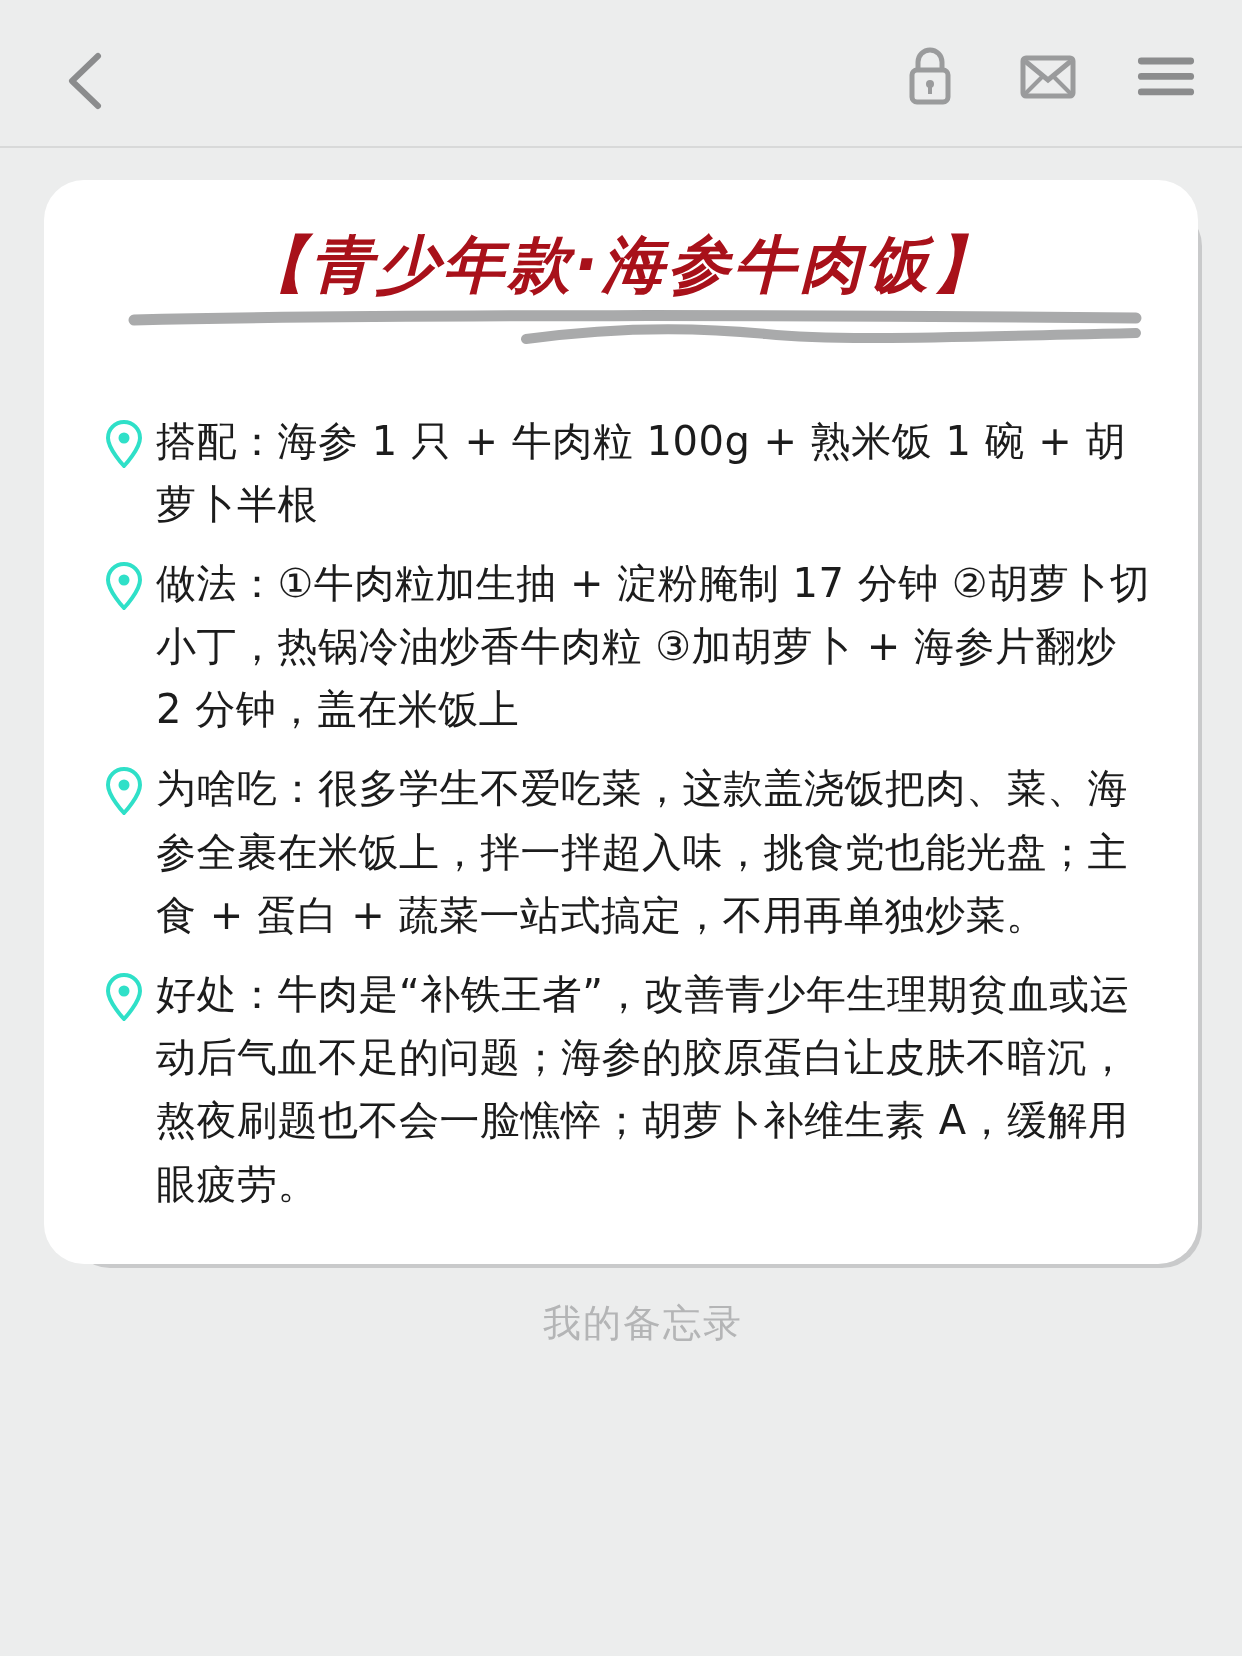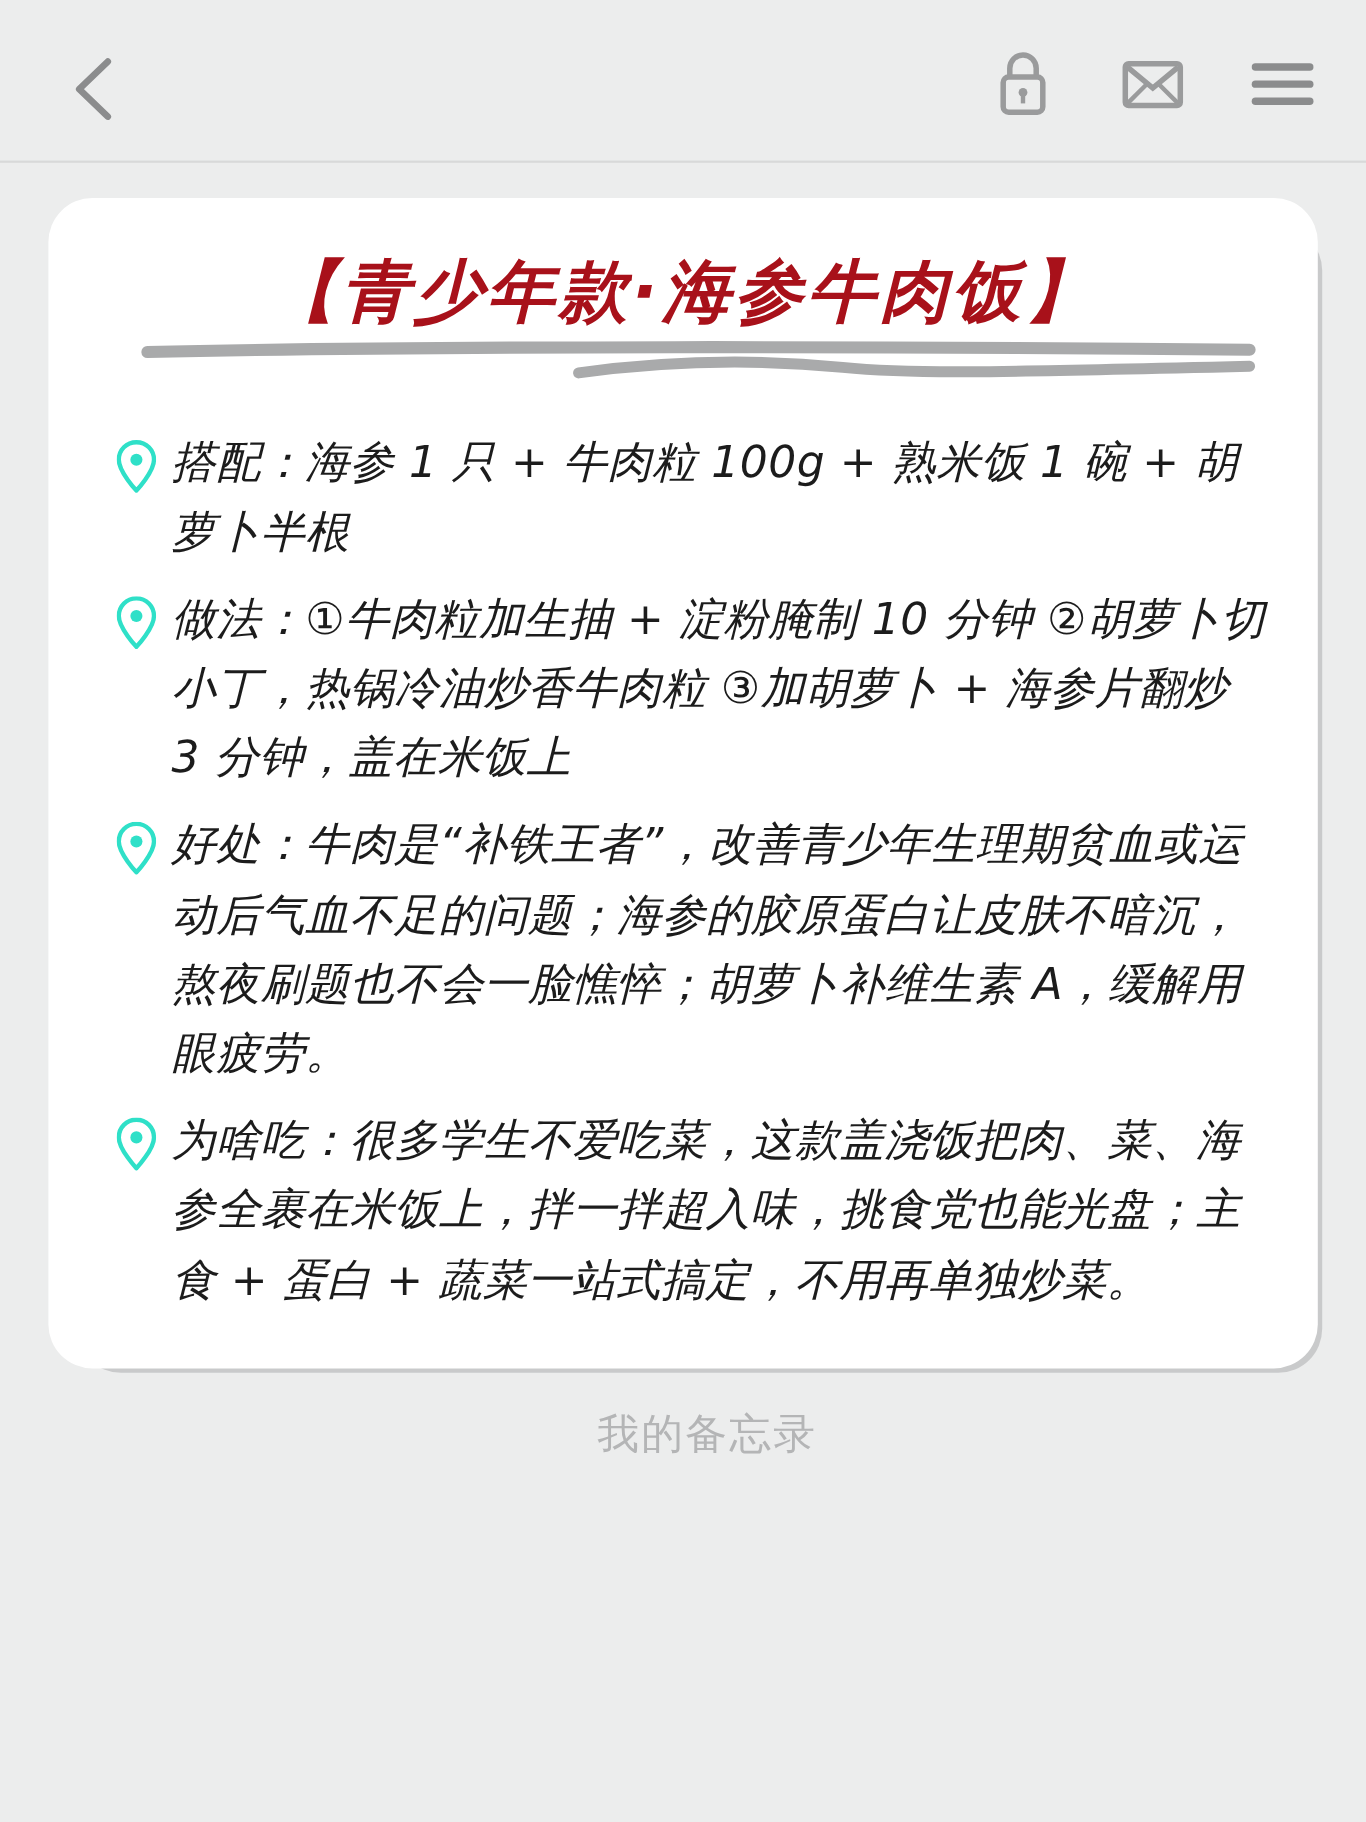--- a/index.html
+++ b/index.html
@@ -83,23 +83,22 @@
   }
   .title-underline {
     height: 44px;
     margin: 2px 12px 0 42px;
     position: relative;
   }
   .title-underline svg { display: block; }
 
   
   .bullets {
-    margin-top: 40px;
+    margin-top: 60px;
     padding: 0 6px 0 22px;
-    font-style: italic;
   }
   .bullet {
     display: flex;
     align-items: flex-start;
     margin-bottom: 16px;
   }
   .pin {
     flex: 0 0 auto;
     width: 44px;
     margin-top: 10px;
@@ -197,41 +196,41 @@
         <span class="btext">搭配：海参 1 只 + 牛肉粒 100g + 熟米饭 1 碗 + 胡萝卜半根</span>
       </div>
 
       <div class="bullet">
         <span class="pin">
           <svg width="36" height="48" viewBox="0 0 36 48">
             <path d="M18 2 C9 2 2 9 2 18 C2 29 18 46 18 46 C18 46 34 29 34 18 C34 9 27 2 18 2 Z" fill="none" stroke="#2fe0c8" stroke-width="4"></path>
             <circle cx="18" cy="18" r="5.5" fill="#2fe0c8"></circle>
           </svg>
         </span>
-        <span class="btext">做法：①牛肉粒加生抽 + 淀粉腌制 10 分钟 ②胡萝卜切小丁，热锅冷油炒香牛肉粒 ③加胡萝卜 + 海参片翻炒 3 分钟，盖在米饭上</span>
+        <span class="btext">做法：①牛肉粒加生抽 + 淀粉腌制 17 分钟 ②胡萝卜切小丁，热锅冷油炒香牛肉粒 ③加胡萝卜 + 海参片翻炒 2 分钟，盖在米饭上</span>
+      </div>
+
+      <div class="bullet">
+        <span class="pin">
+          <svg width="36" height="48" viewBox="0 0 36 48">
+            <path d="M18 2 C9 2 2 9 2 18 C2 29 18 46 18 46 C18 46 34 29 34 18 C34 9 27 2 18 2 Z" fill="none" stroke="#2fe0c8" stroke-width="4"></path>
+            <circle cx="18" cy="18" r="5.5" fill="#2fe0c8"></circle>
+          </svg>
+        </span>
+        <span class="btext">为啥吃：很多学生不爱吃菜，这款盖浇饭把肉、菜、海参全裹在米饭上，拌一拌超入味，挑食党也能光盘；主食 + 蛋白 + 蔬菜一站式搞定，不用再单独炒菜。</span>
       </div>
 
       <div class="bullet">
         <span class="pin">
           <svg width="36" height="48" viewBox="0 0 36 48">
             <path d="M18 2 C9 2 2 9 2 18 C2 29 18 46 18 46 C18 46 34 29 34 18 C34 9 27 2 18 2 Z" fill="none" stroke="#2fe0c8" stroke-width="4"></path>
             <circle cx="18" cy="18" r="5.5" fill="#2fe0c8"></circle>
           </svg>
         </span>
         <span class="btext">好处：牛肉是“补铁王者”，改善青少年生理期贫血或运动后气血不足的问题；海参的胶原蛋白让皮肤不暗沉，熬夜刷题也不会一脸憔悴；胡萝卜补维生素 A，缓解用眼疲劳。</span>
-      </div>
-
-      <div class="bullet">
-        <span class="pin">
-          <svg width="36" height="48" viewBox="0 0 36 48">
-            <path d="M18 2 C9 2 2 9 2 18 C2 29 18 46 18 46 C18 46 34 29 34 18 C34 9 27 2 18 2 Z" fill="none" stroke="#2fe0c8" stroke-width="4"></path>
-            <circle cx="18" cy="18" r="5.5" fill="#2fe0c8"></circle>
-          </svg>
-        </span>
-        <span class="btext">为啥吃：很多学生不爱吃菜，这款盖浇饭把肉、菜、海参全裹在米饭上，拌一拌超入味，挑食党也能光盘；主食 + 蛋白 + 蔬菜一站式搞定，不用再单独炒菜。</span>
       </div>
 
 
     </div>
   </div>
 </div>
 
 <div class="footer">我的备忘录</div>
 
 </body></html>

